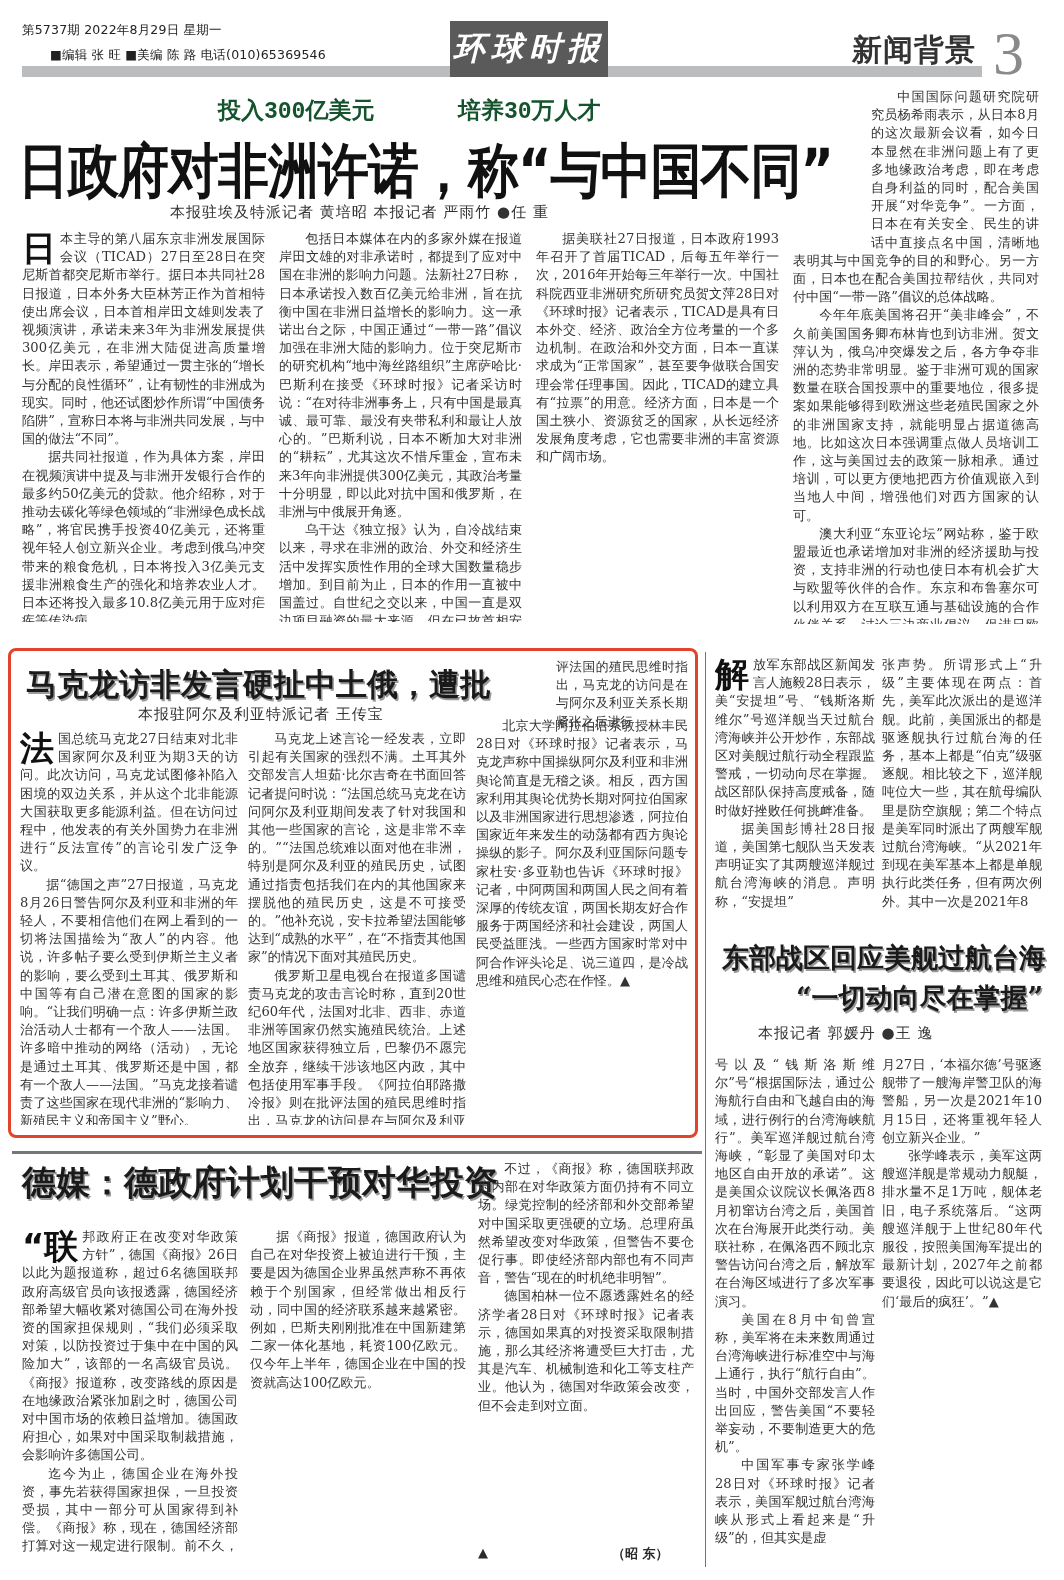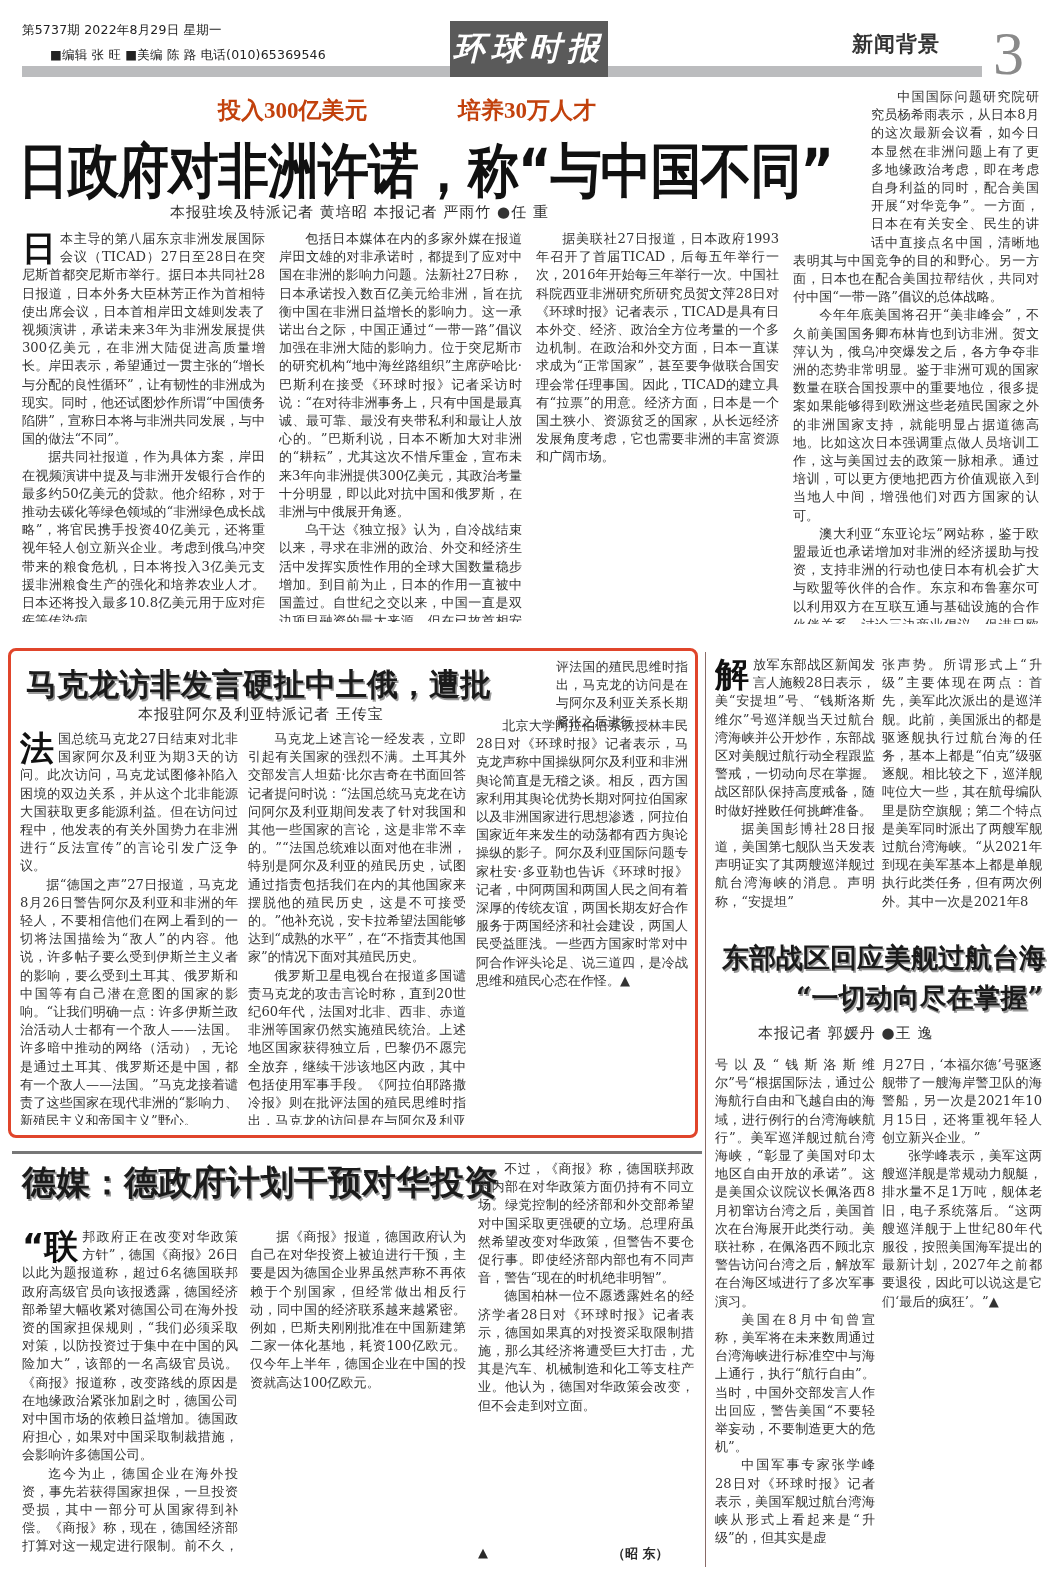--- a/index.html
+++ b/index.html
@@ -3,24 +3,24 @@
 <meta charset="utf-8">
 <style>
   * { box-sizing: border-box; margin: 0; padding: 0; }
   html, body { width: 1064px; height: 1580px; background: #fff; overflow: hidden; }
   body { position: relative; font-family: "DejaVu Serif", "Liberation Serif", serif; color: #2a2a2a; }
   .abs { position: absolute; }
   
   .mast-line { font-family: "DejaVu Sans", sans-serif; font-size: 12.5px; color: #222; white-space: nowrap; letter-spacing: 0.2px; }
   .mast-bar { background: #bbbcbe; height: 11px; }
   .logo-box { background: #5a5a5a; color: #fff; display: flex; align-items: center; justify-content: center; font-family: "DejaVu Serif", serif; font-size: 32px; letter-spacing: 6px; font-style: italic; font-weight: bold; }
-  .section-name { font-family: "DejaVu Serif", serif; font-size: 21px; color: #333; font-weight: bold; letter-spacing: 1px; }
+  .section-name { font-family: "DejaVu Serif", serif; font-size: 30px; color: #333; font-weight: bold; letter-spacing: 1px; }
   .page-num { font-family: "Liberation Serif", serif; font-size: 62px; color: #8a8a8a; line-height: 1; }
   
-  .kicker { font-family: Liberation Serif, serif; font-weight: bold; font-size: 23px; color: #c2410c; white-space: nowrap; }
+  .kicker { font-family: Liberation Mono, monospace; font-weight: bold; font-size: 23px; color: #14532d; white-space: nowrap; }
   .main-head { font-family: "DejaVu Sans", sans-serif; font-weight: 900; font-size: 51px; color: #111; white-space: nowrap; letter-spacing: -1px; transform: scaleY(1.15); transform-origin: top left; }
   .byline { font-family: "DejaVu Serif", serif; font-size: 15px; color: #333; white-space: nowrap; letter-spacing: 1px; }
   .sub-head { font-family: "DejaVu Serif", serif; font-weight: bold; font-size: 31px; color: #1a1a1a; white-space: nowrap; text-shadow: 1.5px 1.5px 0 #9a9a9a; }
   
   .col { font-size: 13.1px; line-height: 18.2px; text-align: justify; color: #333; overflow: hidden; }
   .col p { text-indent: 2em; }
   .col p.noind { text-indent: 0; }
   .dropcap { float: left; font-family: "DejaVu Sans", sans-serif; font-weight: 900; font-size: 34px; line-height: 34px; margin: 1px 4px 0 0; color: #111; }
   .frame { border: 3px solid #e0452b; border-radius: 8px; }
   .vrule { background: #c94a3a; width: 1px; }

